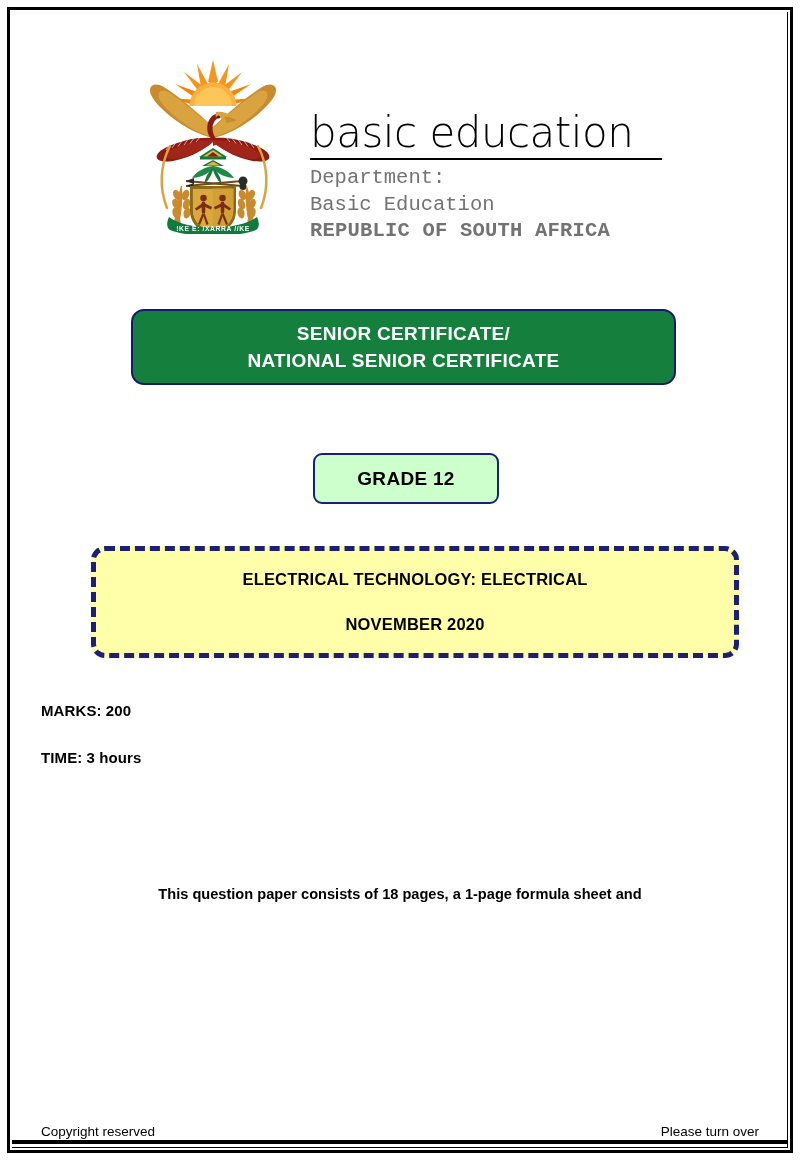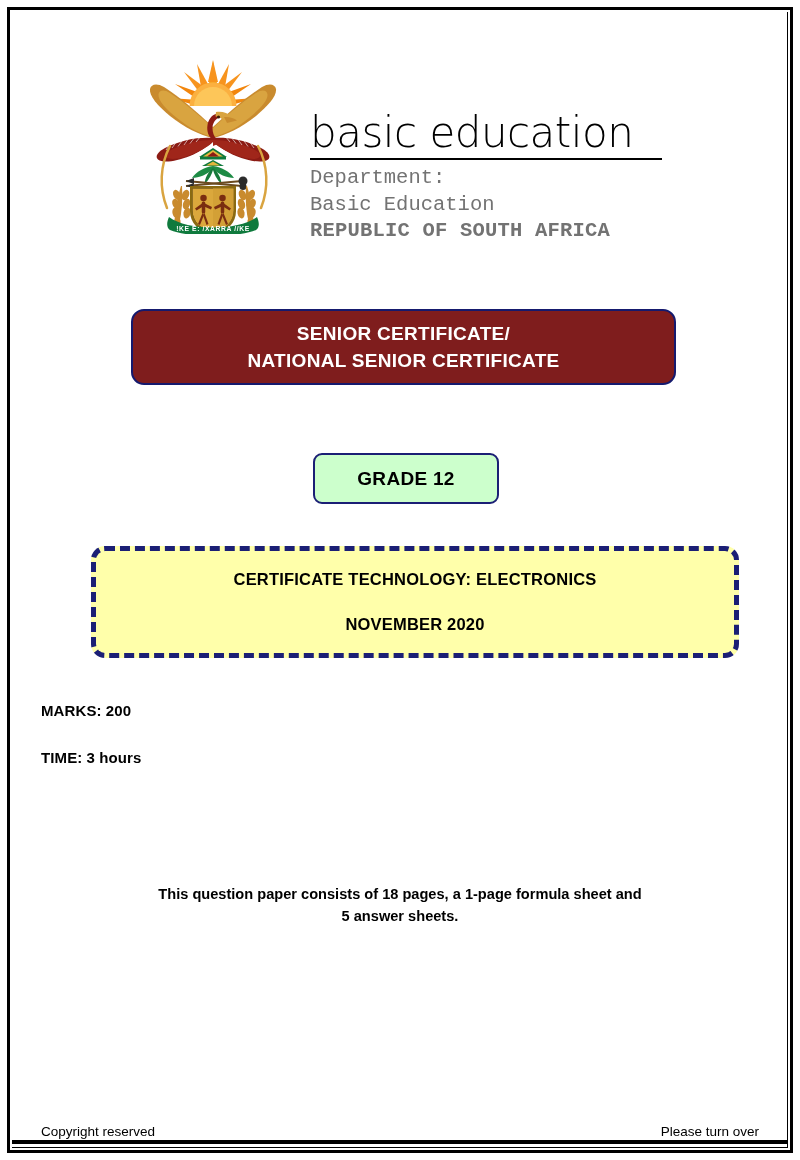--- a/index.html
+++ b/index.html
@@ -112,21 +112,21 @@
     letter-spacing: 0.2px;
   }
 
   
   .cert-banner {
     position: absolute;
     left: 131px;
     top: 309px;
     width: 545px;
     height: 76px;
-    background: #7f1d1d;
+    background: #15803d;
     border: 2.5px solid #151a6e;
     border-radius: 13px;
     color: #ffffff;
     display: flex;
     flex-direction: column;
     align-items: center;
     justify-content: center;
     text-align: center;
   }
   .cert-banner .line {
@@ -383,33 +383,32 @@
     <div class="cert-banner">
       <div class="line">SENIOR CERTIFICATE/</div>
       <div class="line">NATIONAL SENIOR CERTIFICATE</div>
     </div>
 
     <div class="grade-box">
       <div class="label">GRADE 12</div>
     </div>
 
     <div class="subject-box">
-      <div class="subject-line">CERTIFICATE TECHNOLOGY: ELECTRONICS</div>
+      <div class="subject-line">ELECTRICAL TECHNOLOGY: ELECTRICAL</div>
       <div class="spacer"></div>
       <div class="subject-line">NOVEMBER 2020</div>
     </div>
 
     <div class="meta">
       <div class="meta-line">MARKS: 200</div>
       <div class="meta-line">TIME: 3 hours</div>
     </div>
 
     <div class="note">
       <div>This question paper consists of 18 pages, a 1-page formula sheet and</div>
-      <div>5 answer sheets.</div>
     </div>
 
     <div class="footer">
       <div>Copyright reserved</div>
       <div>Please turn over</div>
     </div>
 
   </div>
 </div>
 

